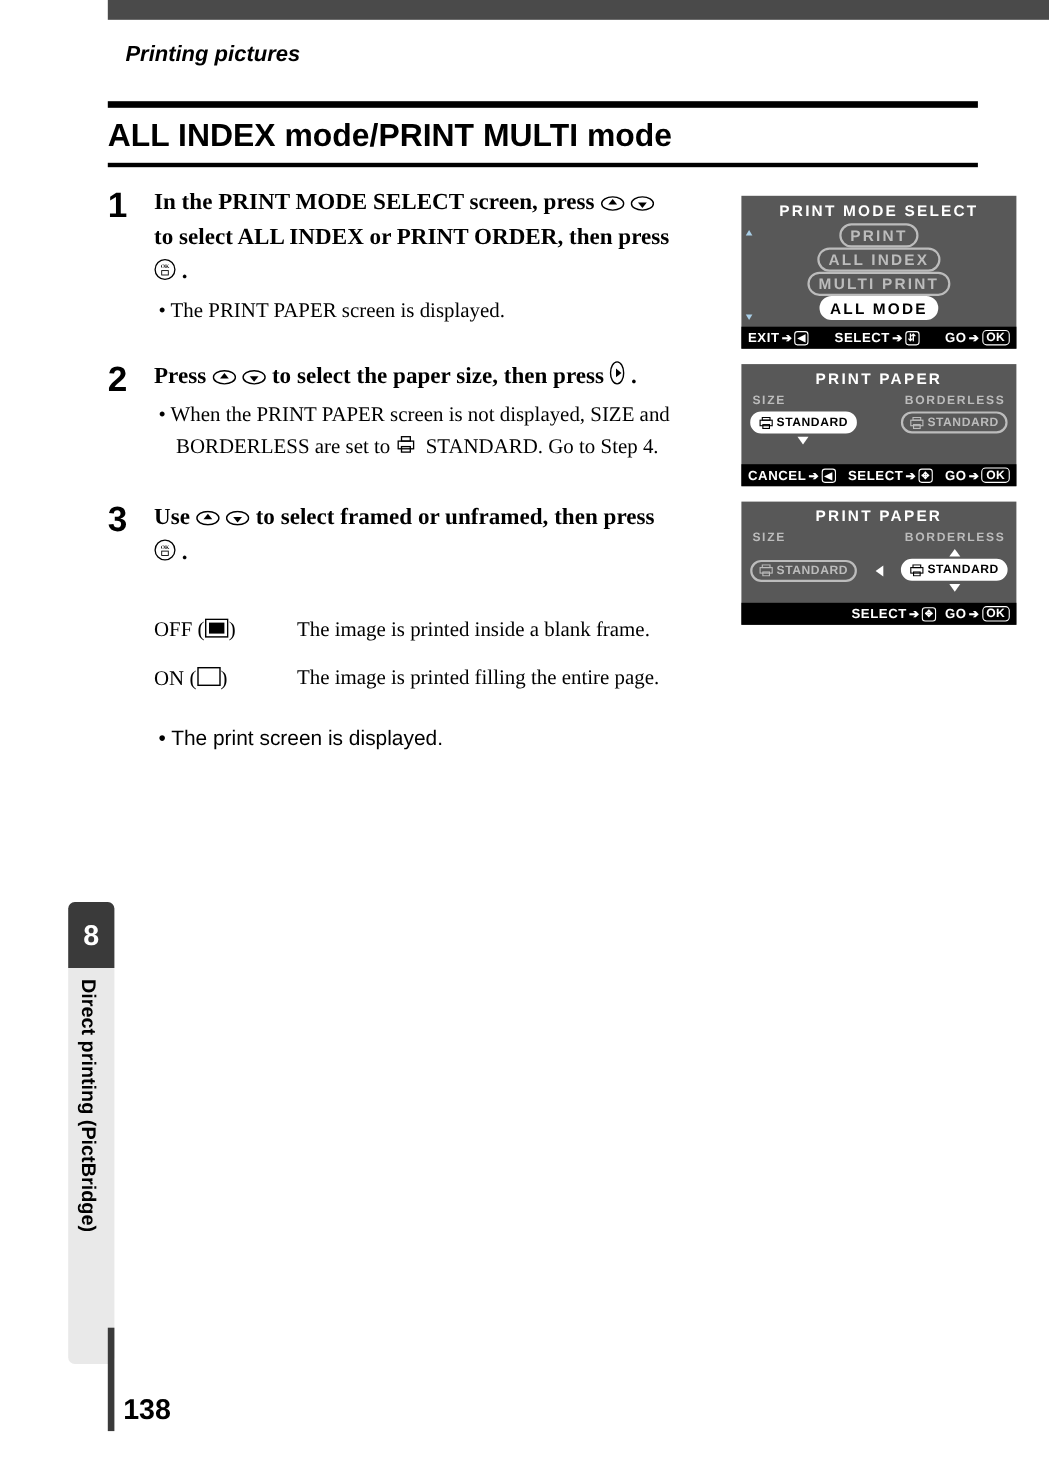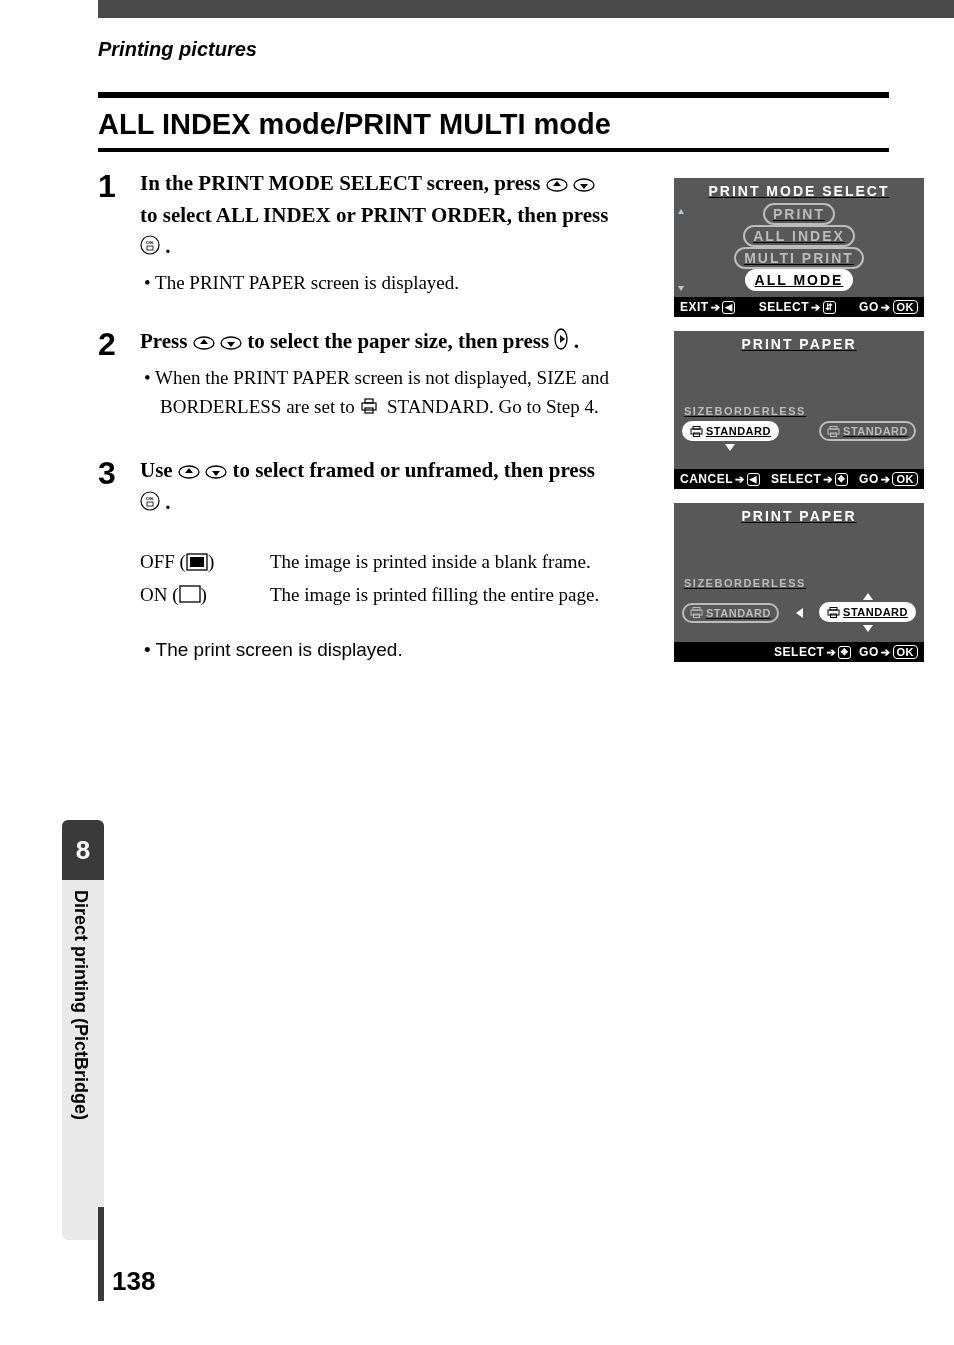--- a/index.html
+++ b/index.html
@@ -5,57 +5,57 @@
   * { margin: 0; padding: 0; box-sizing: border-box; }
   body {
     font-family: Arial, Helvetica, sans-serif;
     width: 954px;
     height: 1345px;
     background: #fff;
     position: relative;
     color: #000;
   }
   .top-bar { position: absolute; top: 0; left: 98px; right: 0; height: 18px; background: #4a4a4a; }
-  .breadcrumb { position: absolute; top: 38px; left: 98px; font-style: italic; font-weight: bold; font-size: 20px; }
+  .breadcrumb { position: absolute; top: 38px; left: 114px; font-style: italic; font-weight: bold; font-size: 20px; }
   .h-rule { position: absolute; left: 98px; right: 65px; height: 6px; background: #000; }
   .h-rule.r1 { top: 92px; }
   .h-rule.r2 { top: 148px; height: 4px; }
   .title { position: absolute; top: 108px; left: 98px; font-size: 29px; font-weight: bold; }
   .content { position: absolute; top: 168px; left: 98px; right: 65px; }
   .step { display: flex; margin-bottom: 28px; }
   .step-num { font-size: 32px; font-weight: bold; width: 42px; flex-shrink: 0; line-height: 1; padding-top: 2px; }
   .step-body { flex: 1; padding-right: 280px; font-family: Liberation Serif, serif; }
   .instr { font-weight: bold; font-size: 21px; line-height: 1.45; }
   .note { font-size: 19px; line-height: 1.5; margin-top: 6px; padding-left: 20px; }
   .note-bullet::before { content: "• "; margin-left: -16px; }
-  .table-row { display: flex; font-size: 19px; margin-left: 0; margin-top: 8px; }
+  .table-row { display: flex; font-size: 19px; margin-left: 0; margin-top: 20px; }
   .table-label { width: 130px; flex-shrink: 0; }
   .table-desc { flex: 1; }
   .note-wide { font-size: 19px; line-height: 1.5; margin-top: 6px; margin-left: 42px; padding-left: 20px; }
   .icon-inline { display: inline-block; vertical-align: middle; }
   
   .side-tab { position: absolute; left: 62px; top: 820px; width: 42px; height: 420px; }
   .side-tab-dark { background: #3a3a3a; position: absolute; top: 0; left: 0; width: 42px; height: 60px; border-radius: 6px 6px 0 0; color: #fff; display: flex; align-items: center; justify-content: center; font-size: 26px; font-weight: bold; }
   .side-tab-light { background: #e9e9e9; position: absolute; top: 60px; left: 0; width: 42px; height: 360px; border-radius: 0 0 6px 6px; }
   .side-text { position: absolute; top: 70px; left: 8px; writing-mode: vertical-rl; font-weight: bold; font-size: 18px; }
   .page-num { position: absolute; left: 112px; bottom: 48px; font-size: 26px; font-weight: bold; }
   .page-bar { position: absolute; left: 98px; bottom: 44px; width: 6px; height: 94px; background: #3a3a3a; }
   
-  .screens { position: absolute; right: 65px; top: 178px; width: 215px; text-decoration: underline; }
+  .screens { position: absolute; right: 65px; top: 178px; width: 215px; }
   .screen { width: 250px; background: #585858; margin-bottom: 14px; color: #fff; font-family: Arial, sans-serif; font-weight: bold; }
   .screen-title { text-align: center; font-size: 14px; letter-spacing: 2px; padding: 5px 0 4px; }
   .screen-body { padding: 0 10px 6px; position: relative; }
   .pill { border: 2px solid #bcbcbc; border-radius: 12px; text-align: center; font-size: 14px; letter-spacing: 2px; padding: 1px 8px; margin: 0 auto; width: fit-content; color: #bcbcbc; }
   .pill.selected { border-color: #fff; color: #000; background: #fff; }
   .screen-footer { background: #000; color: #fff; font-size: 12px; padding: 3px 6px; display: flex; justify-content: space-between; align-items: center; letter-spacing: 0.5px; font-weight: bold; }
   .footer-group { display: inline-flex; align-items: center; gap: 2px; }
   .ok-box { border: 1.5px solid #fff; border-radius: 4px; padding: 0 3px; font-size: 11px; }
   .key-box { border: 1.5px solid #fff; border-radius: 3px; width: 13px; height: 13px; display: inline-flex; align-items: center; justify-content: center; font-size: 9px; }
   .arr { font-size: 11px; }
-  .sub-labels { display: flex; font-size: 11px; letter-spacing: 1.5px; color: #bcbcbc; padding: 2px 10px 4px; margin-top: 47px; }
+  .sub-labels { display: flex; justify-content: space-between; font-size: 11px; letter-spacing: 1.5px; color: #bcbcbc; padding: 2px 10px 4px; }
   .pill-row { display: flex; justify-content: space-between; gap: 8px; padding: 0 4px; }
   .pill-half { border: 2px solid #bcbcbc; border-radius: 12px; font-size: 11px; letter-spacing: 0.5px; padding: 2px 6px; color: #bcbcbc; display: flex; align-items: center; gap: 3px; }
   .pill-half.selected { border-color: #fff; background: #fff; color: #000; }
   .pill-half.selected .printer-mini rect { stroke: #000; }
   .printer-mini { width: 13px; height: 11px; }
   .tri-down { width: 0; height: 0; border-left: 5px solid transparent; border-right: 5px solid transparent; border-top: 7px solid #fff; margin: 3px auto 0; }
   .tri-up { width: 0; height: 0; border-left: 5px solid transparent; border-right: 5px solid transparent; border-bottom: 7px solid #fff; margin: 0 auto 2px; }
   .tri-left { display: inline-block; width: 0; height: 0; border-top: 5px solid transparent; border-bottom: 5px solid transparent; border-right: 7px solid #fff; vertical-align: middle; }
   .scroll-indicator { position: absolute; left: 4px; top: 6px; bottom: 6px; width: 3px; display: flex; flex-direction: column; justify-content: space-between; }
   .scroll-tri-up { width: 0; height: 0; border-left: 3px solid transparent; border-right: 3px solid transparent; border-bottom: 5px solid #a9cfe8; }

